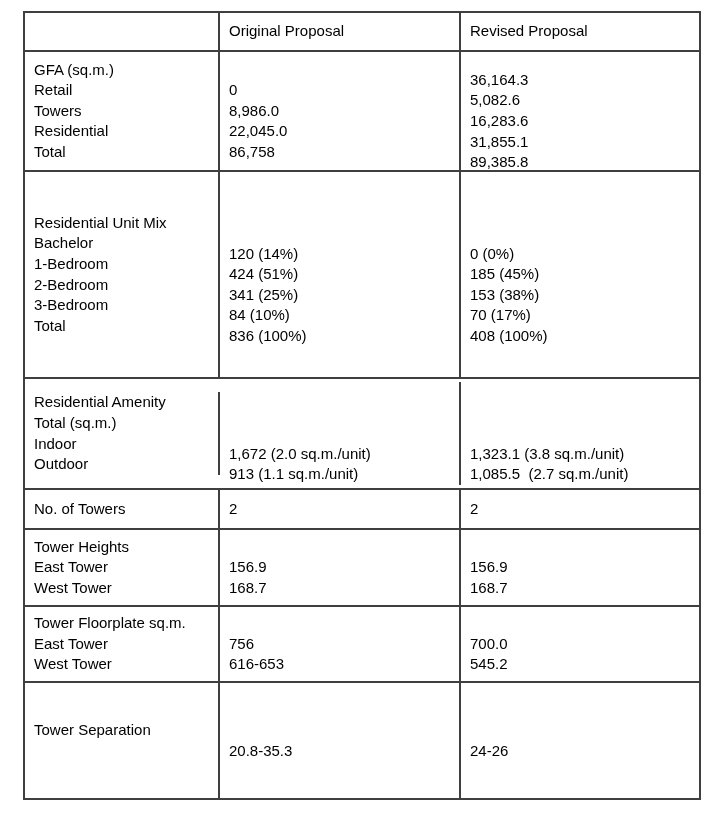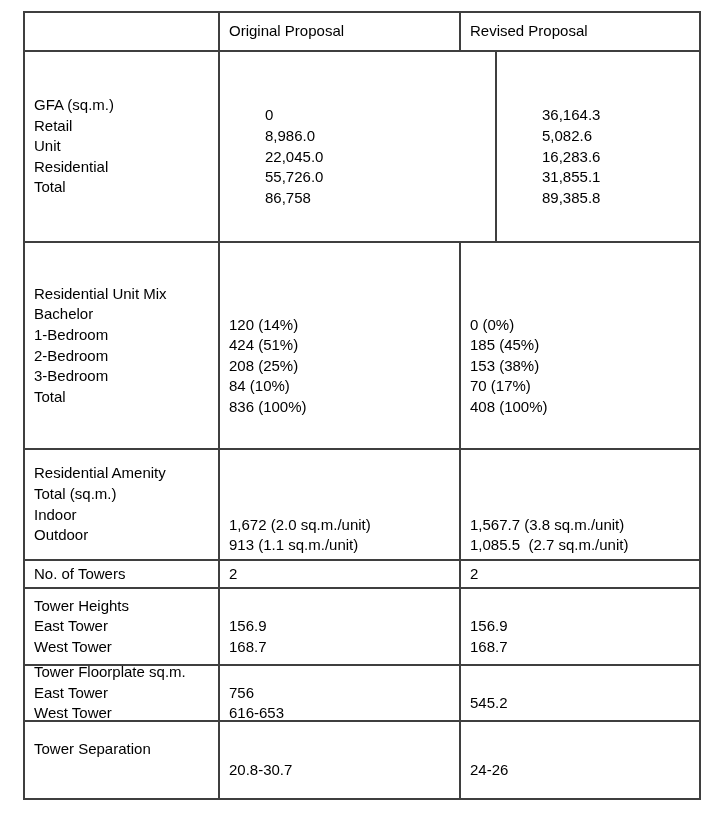--- a/index.html
+++ b/index.html
@@ -27,26 +27,26 @@
     display:flex;
     flex-direction:column;
   }
   .trow{
     display:flex;
     flex-direction:row;
     border-bottom:2px solid var(--border);
     width:100%;
   }
   .trow.header-row{height:39px;}
-  .r-gfa{height:191px;gap:36px;}
+  .r-gfa{height:120px;}
   .r-residential-unit-mix{height:207px;}
-  .r-residential-amenity-space{height:111px;}
-  .r-no-of-towers{height:28px;}
+  .r-residential-amenity-space{height:111px;align-items:center;}
+  .r-no-of-towers{height:40px;}
   .r-tower-heights{height:77px;}
-  .r-tower-floorplate{height:56px;}
+  .r-tower-floorplate{height:76px;}
   .r-tower-separation{height:82px;border-bottom:none;flex:1;}
   .cell{
     display:flex;
     flex-direction:column;
     justify-content:center;
     padding-left:9px;
     padding-right:4px;
     border-right:2px solid var(--border);
     overflow:hidden;
   }
@@ -71,30 +71,29 @@
       <div class="cell-line">Original Proposal</div>
     </div>
     <div class="cell cell-revised">
       <div class="cell-line">Revised Proposal</div>
     </div>
   </div>
   <div id="rows-host" style="display:contents;"><div class="trow r-gfa">
         <div class="cell cell-label">
           <div class="cell-line">GFA (sq.m.)</div>
           <div class="cell-line">Retail</div>
-          <div class="cell-line">Unit</div>
+          <div class="cell-line">Towers</div>
           <div class="cell-line">Residential</div>
           <div class="cell-line">Total</div>
         </div>
         <div class="cell cell-original">
           <div class="cell-line"></div>
           <div class="cell-line">0</div>
           <div class="cell-line">8,986.0</div>
           <div class="cell-line">22,045.0</div>
-          <div class="cell-line">55,726.0</div>
           <div class="cell-line">86,758</div>
         </div>
         <div class="cell cell-revised">
           <div class="cell-line"></div>
           <div class="cell-line">36,164.3</div>
           <div class="cell-line">5,082.6</div>
           <div class="cell-line">16,283.6</div>
           <div class="cell-line">31,855.1</div>
           <div class="cell-line">89,385.8</div>
         </div>
@@ -105,21 +104,21 @@
           <div class="cell-line">1-Bedroom</div>
           <div class="cell-line">2-Bedroom</div>
           <div class="cell-line">3-Bedroom</div>
           <div class="cell-line">Total</div>
         </div>
         <div class="cell cell-original">
           <div class="cell-line"></div>
           <div class="cell-line"></div>
           <div class="cell-line">120 (14%)</div>
           <div class="cell-line">424 (51%)</div>
-          <div class="cell-line">208 (25%)</div>
+          <div class="cell-line">341 (25%)</div>
           <div class="cell-line">84 (10%)</div>
           <div class="cell-line">836 (100%)</div>
         </div>
         <div class="cell cell-revised">
           <div class="cell-line"></div>
           <div class="cell-line"></div>
           <div class="cell-line">0 (0%)</div>
           <div class="cell-line">185 (45%)</div>
           <div class="cell-line">153 (38%)</div>
           <div class="cell-line">70 (17%)</div>
@@ -136,21 +135,21 @@
           <div class="cell-line"></div>
           <div class="cell-line"></div>
           <div class="cell-line"></div>
           <div class="cell-line">1,672 (2.0 sq.m./unit)</div>
           <div class="cell-line">913 (1.1 sq.m./unit)</div>
         </div>
         <div class="cell cell-revised">
           <div class="cell-line"></div>
           <div class="cell-line"></div>
           <div class="cell-line"></div>
-          <div class="cell-line">1,567.7 (3.8 sq.m./unit)</div>
+          <div class="cell-line">1,323.1 (3.8 sq.m./unit)</div>
           <div class="cell-line">1,085.5  (2.7 sq.m./unit)</div>
         </div>
       </div><div class="trow r-no-of-towers">
         <div class="cell cell-label">
           <div class="cell-line">No. of Towers</div>
         </div>
         <div class="cell cell-original">
           <div class="cell-line">2</div>
         </div>
         <div class="cell cell-revised">
@@ -178,29 +177,30 @@
           <div class="cell-line">East Tower</div>
           <div class="cell-line">West Tower</div>
         </div>
         <div class="cell cell-original">
           <div class="cell-line"></div>
           <div class="cell-line">756</div>
           <div class="cell-line">616-653</div>
         </div>
         <div class="cell cell-revised">
           <div class="cell-line"></div>
+          <div class="cell-line">700.0</div>
           <div class="cell-line">545.2</div>
         </div>
       </div><div class="trow r-tower-separation">
         <div class="cell cell-label">
           <div class="cell-line">Tower Separation</div>
           <div class="cell-line"></div>
         </div>
         <div class="cell cell-original">
           <div class="cell-line"></div>
-          <div class="cell-line">20.8-30.7</div>
+          <div class="cell-line">20.8-35.3</div>
         </div>
         <div class="cell cell-revised">
           <div class="cell-line"></div>
           <div class="cell-line">24-26</div>
         </div>
       </div></div>
 </div>
 
 </body></html>

